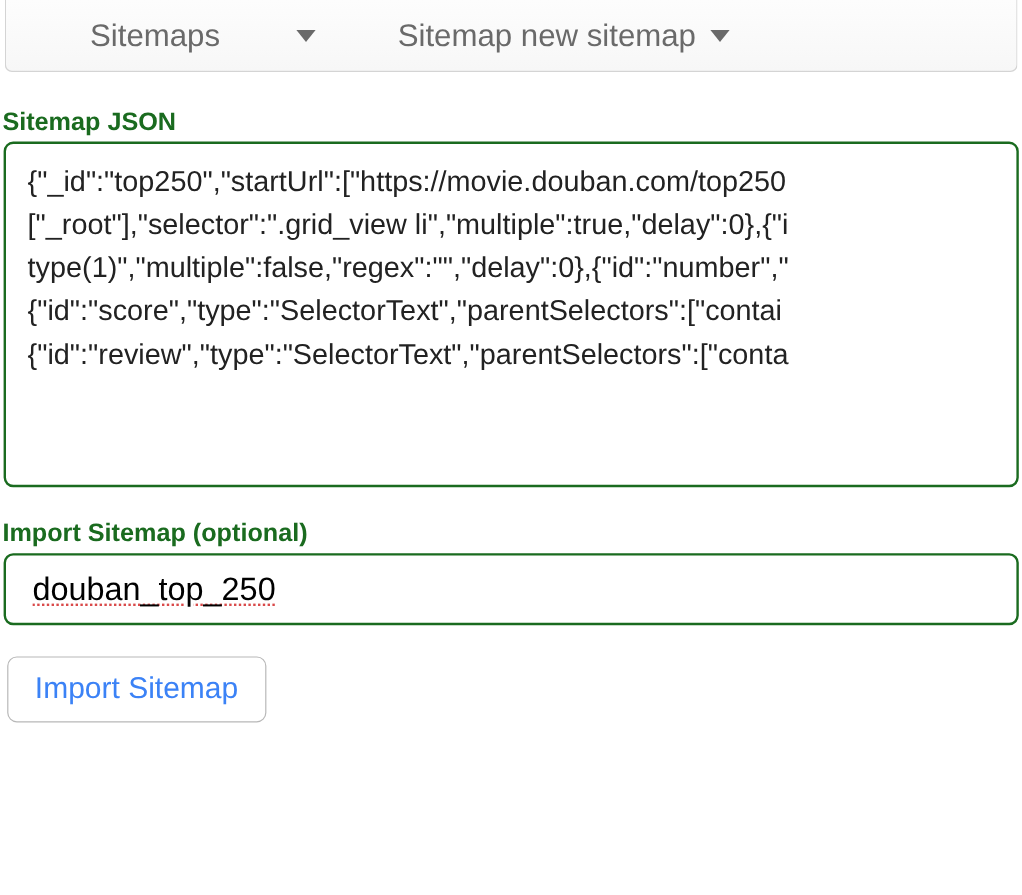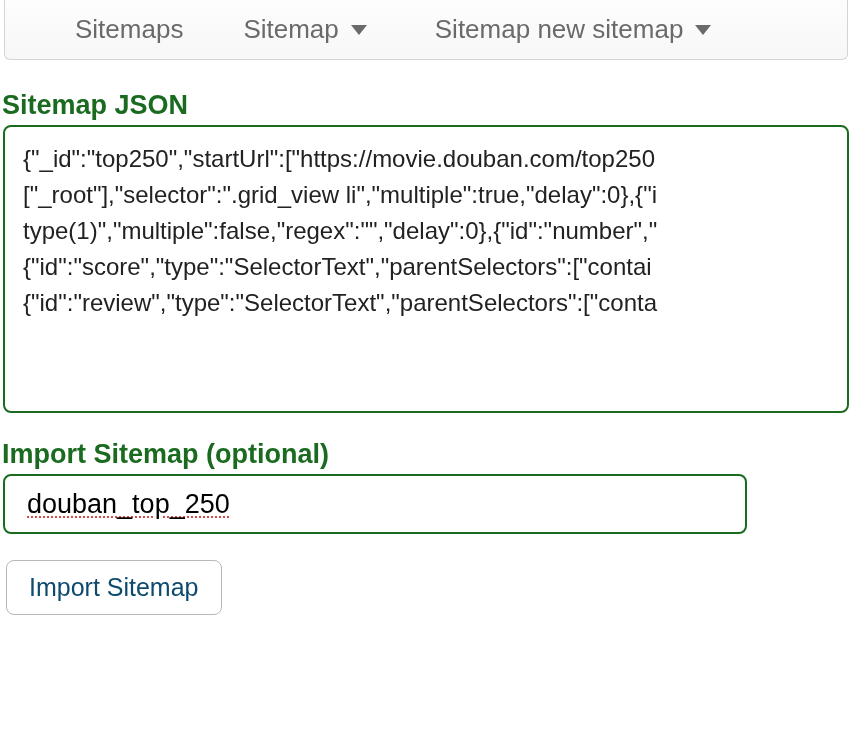--- a/index.html
+++ b/index.html
@@ -42,21 +42,21 @@
       height: 0;
       border-left: 8px solid transparent;
       border-right: 8px solid transparent;
       border-top: 10px solid #6a6a6a;
       margin-left: 4px;
     }
     .form-section {
       margin: 0 0 22px 0;
     }
     .section-label {
-      font-size: 27px;
+      font-size: 21px;
       font-weight: 700;
       color: #1a6b1f;
       margin-bottom: 4px;
       padding-left: 2px;
     }
     .json-textarea {
       width: 846px;
       height: 288px;
       padding: 14px 18px;
       font-size: 24px;
@@ -64,58 +64,57 @@
       color: #222;
       border: 2px solid #1a6b1f;
       border-radius: 8px;
       resize: none;
       line-height: 1.5;
       margin-left: 3px;
       white-space: pre;
       overflow: hidden;
     }
     .rename-input {
-      width: 744px;
+      width: 846px;
       height: 60px;
       padding: 10px 22px;
       font-size: 27px;
       font-family: -apple-system, BlinkMacSystemFont, "Helvetica Neue", Arial, sans-serif;
       color: #000;
       border: 2px solid #1a6b1f;
       border-radius: 8px;
       margin-left: 3px;
       text-decoration: underline;
       text-decoration-style: dotted;
       text-decoration-color: #d94a4a;
       text-decoration-thickness: 2px;
       text-underline-offset: 4px;
     }
     .import-button {
       font-size: 25px;
-      color: #0c4a6e;
+      color: #3b82f6;
       background: #ffffff;
       border: 1.5px solid #b8b8b8;
       border-radius: 8px;
       padding: 12px 22px;
       cursor: pointer;
       margin-left: 6px;
       margin-top: 4px;
     }
   </style>
 </head>
 <body>
 
 
 
 <div class="nav-bar">
   <div class="nav-item">
     <span>Sitemaps</span>
   </div>
   <div class="nav-item dropdown">
-    <span>Sitemap</span>
     <span class="caret"></span>
   </div>
   <div class="nav-item dropdown">
     <span>Sitemap new sitemap</span>
     <span class="caret"></span>
   </div>
 </div>
 
 <div class="form-section">
   <div class="section-label">Sitemap JSON</div>

